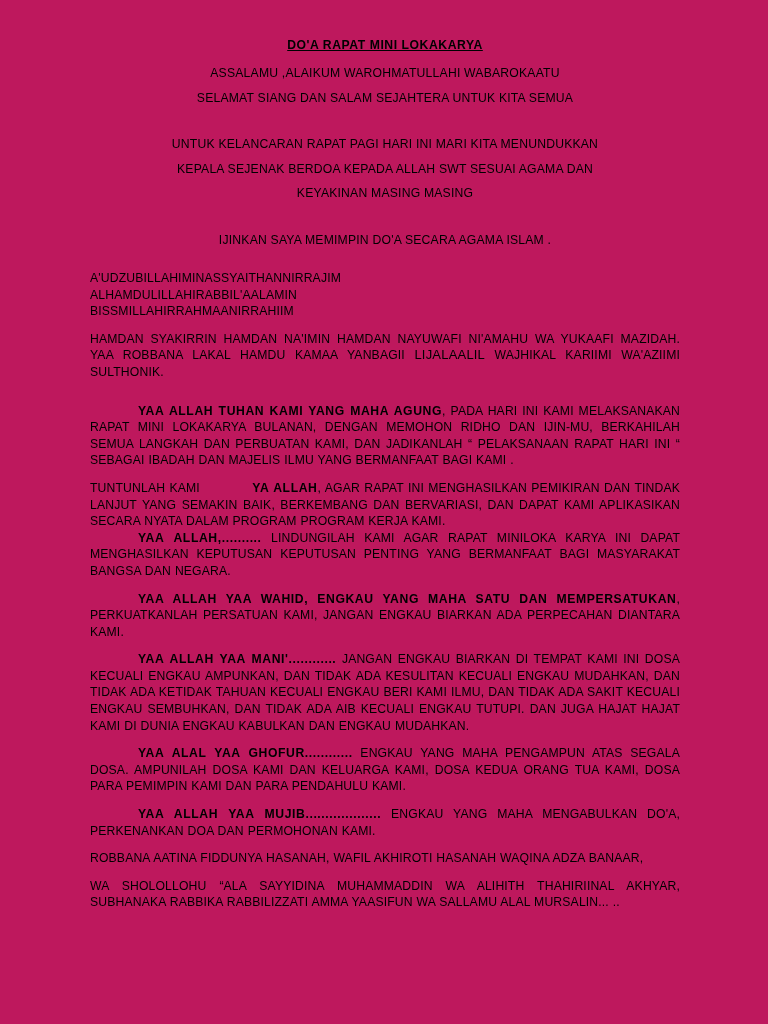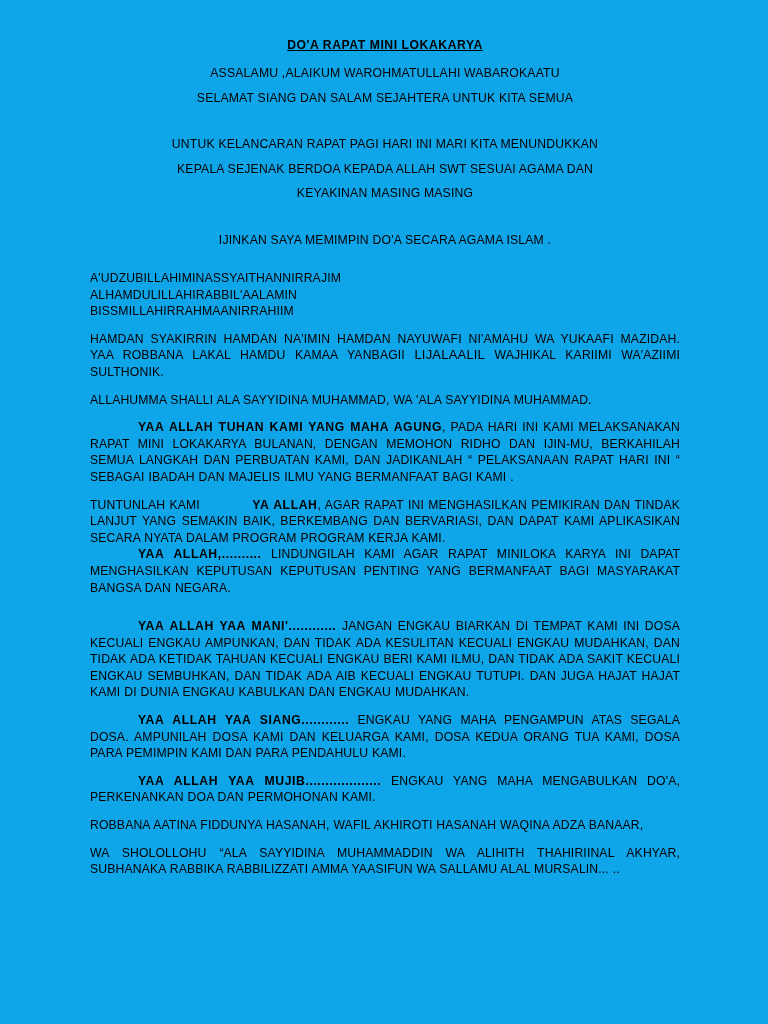--- a/index.html
+++ b/index.html
@@ -12,21 +12,21 @@
     width: 768px;
     height: 1024px;
     font-family: "Liberation Sans", sans-serif;
     color: #000000;
     overflow: hidden;
   }
   .page {
     position: relative;
     width: 768px;
     height: 1024px;
-    background: #0ea5e9;
+    background: #be185d;
     box-sizing: border-box;
     padding: 38px 88px 0 90px;
   }
   .doc-title {
     text-align: center;
     font-weight: bold;
     font-size: 12.2px;
     letter-spacing: 0.55px;
     text-decoration: underline;
     margin: 0 0 12px 0;
@@ -96,42 +96,42 @@
   <div class="stack">A'UDZUBILLAHIMINASSYAITHANNIRRAJIM</div>
   <div class="stack">ALHAMDULILLAHIRABBIL'AALAMIN</div>
   <div class="stack">BISSMILLAHIRRAHMAANIRRAHIIM</div>
 
   <div class="gap-sm"></div>
 
   <div class="para"><span>HAMDAN SYAKIRRIN HAMDAN NA'IMIN HAMDAN NAYUWAFI NI'AMAHU WA YUKAAFI MAZIDAH. YAA ROBBANA LAKAL HAMDU KAMAA YANBAGII</span> <span class="tiny">LIJALAALIL</span> <span>WAJHIKAL KARIIMI WA'AZIIMI SULTHONIK.</span></div>
 
   <div class="gap-sm"></div>
 
-  <div class="para">ALLAHUMMA SHALLI ALA SAYYIDINA MUHAMMAD, WA 'ALA SAYYIDINA MUHAMMAD.</div>
 
   <div class="gap-sm"></div>
 
   <div class="para"><b>YAA ALLAH TUHAN KAMI YANG MAHA AGUNG</b><span>, PADA HARI INI KAMI MELAKSANAKAN RAPAT MINI LOKAKARYA BULANAN, DENGAN MEMOHON RIDHO DAN IJIN-MU, BERKAHILAH SEMUA LANGKAH DAN PERBUATAN KAMI, DAN JADIKANLAH “ PELAKSANAAN RAPAT HARI INI “ SEBAGAI IBADAH DAN MAJELIS ILMU YANG BERMANFAAT BAGI KAMI .</span></div>
 
   <div class="gap-sm"></div>
 
   <div class="para"><span>TUNTUNLAH KAMI </span><b>YA ALLAH</b><span>, AGAR RAPAT INI MENGHASILKAN PEMIKIRAN DAN TINDAK LANJUT YANG SEMAKIN BAIK, BERKEMBANG DAN BERVARIASI, DAN DAPAT KAMI APLIKASIKAN SECARA NYATA DALAM PROGRAM PROGRAM KERJA KAMI.</span></div>
 
   <div class="para"><b>YAA ALLAH,..........</b><span> LINDUNGILAH KAMI AGAR RAPAT MINILOKA KARYA INI DAPAT MENGHASILKAN KEPUTUSAN KEPUTUSAN PENTING YANG BERMANFAAT BAGI MASYARAKAT BANGSA DAN NEGARA.</span></div>
 
   <div class="gap-sm"></div>
 
+  <div class="para"><b>YAA ALLAH YAA WAHID, ENGKAU YANG MAHA SATU DAN MEMPERSATUKAN</b><span>, PERKUATKANLAH PERSATUAN KAMI, JANGAN ENGKAU BIARKAN ADA PERPECAHAN DIANTARA KAMI.</span></div>
 
   <div class="gap-sm"></div>
 
   <div class="para"><b>YAA ALLAH YAA MANI'............</b><span> JANGAN ENGKAU BIARKAN DI TEMPAT KAMI INI DOSA KECUALI ENGKAU AMPUNKAN, DAN TIDAK ADA KESULITAN KECUALI ENGKAU MUDAHKAN, DAN TIDAK ADA KETIDAK TAHUAN KECUALI ENGKAU BERI KAMI ILMU, DAN TIDAK ADA SAKIT KECUALI ENGKAU SEMBUHKAN, DAN TIDAK ADA AIB KECUALI ENGKAU TUTUPI. DAN JUGA HAJAT HAJAT KAMI DI DUNIA ENGKAU KABULKAN DAN ENGKAU MUDAHKAN.</span></div>
 
   <div class="gap-sm"></div>
 
-  <div class="para"><b>YAA ALLAH YAA SIANG............</b><span> ENGKAU YANG MAHA PENGAMPUN ATAS SEGALA DOSA. AMPUNILAH DOSA KAMI DAN KELUARGA KAMI, DOSA KEDUA ORANG TUA KAMI, DOSA PARA PEMIMPIN KAMI DAN PARA PENDAHULU KAMI.</span></div>
+  <div class="para"><b>YAA ALAL YAA GHOFUR............</b><span> ENGKAU YANG MAHA PENGAMPUN ATAS SEGALA DOSA. AMPUNILAH DOSA KAMI DAN KELUARGA KAMI, DOSA KEDUA ORANG TUA KAMI, DOSA PARA PEMIMPIN KAMI DAN PARA PENDAHULU KAMI.</span></div>
 
   <div class="gap-sm"></div>
 
   <div class="para"><b>YAA ALLAH YAA MUJIB...................</b><span> ENGKAU YANG MAHA MENGABULKAN DO'A, PERKENANKAN DOA DAN PERMOHONAN KAMI.</span></div>
 
   <div class="gap-sm"></div>
 
   <div class="para">ROBBANA AATINA FIDDUNYA HASANAH, WAFIL AKHIROTI HASANAH WAQINA ADZA BANAAR,</div>
 
   <div class="gap-sm"></div>

